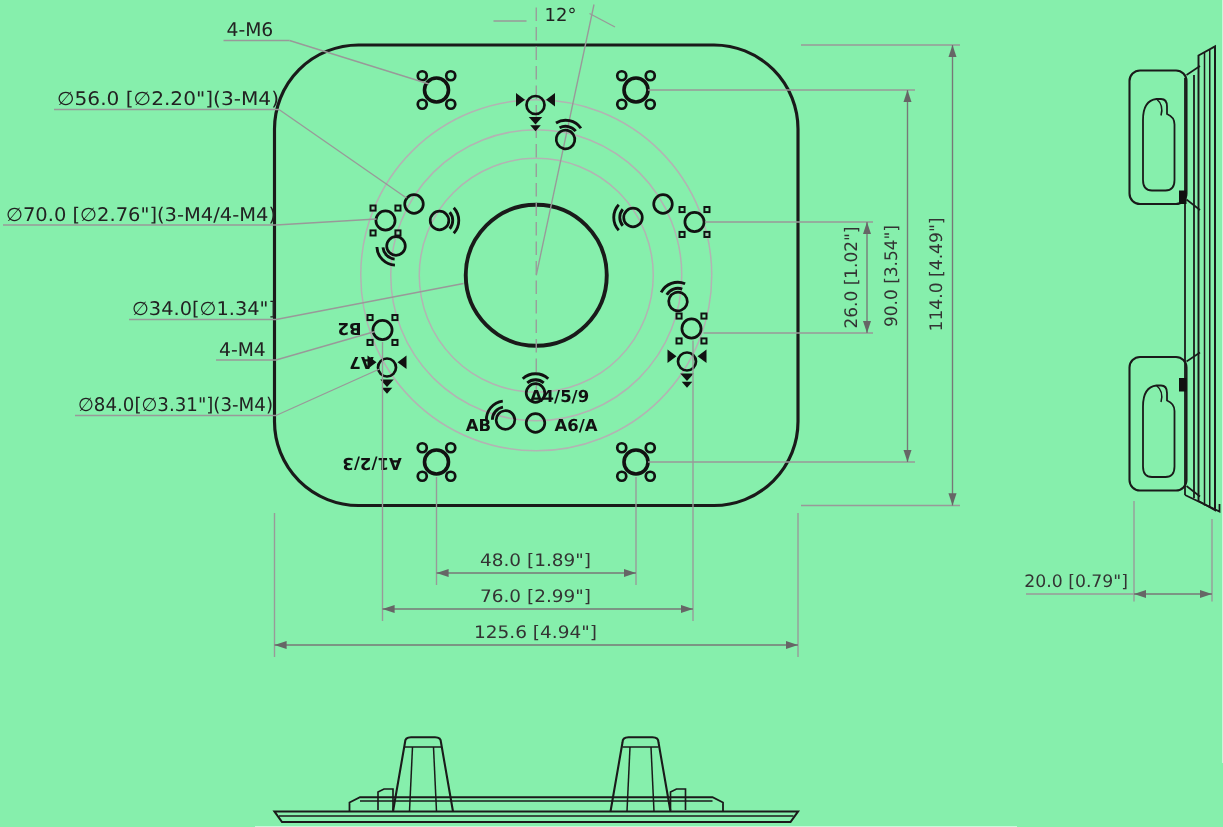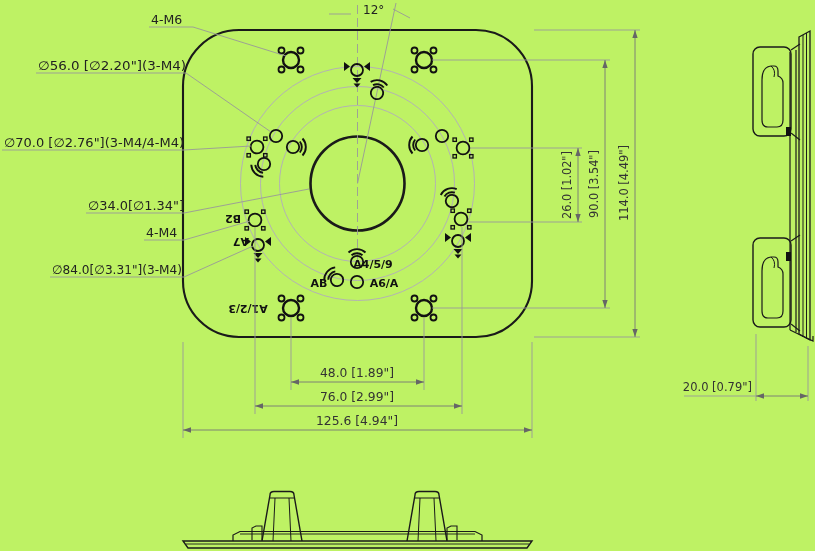--- a/index.html
+++ b/index.html
@@ -1,16 +1,16 @@
 <!DOCTYPE html>
 <html><head>
 <meta charset="utf-8">
 <style>
   html,body{margin:0;padding:0;background:#ffffff;}
-  .stage{position:relative;width:815px;height:551px;background:#bef264;overflow:hidden;}
+  .stage{position:relative;width:815px;height:551px;background:#86efac;overflow:hidden;}
   svg{display:block;}
   text{font-family:"DejaVu Sans","Liberation Sans",sans-serif;fill:#222;}
   .callout{font-size:12.5px;}
   .dim{font-size:11.5px;fill:#333;}
   .holelabel{font-size:11px;font-weight:bold;fill:#111;}
   .angle{font-size:12px;}
   .edge{stroke:#1a1a1a;fill:none;}
   .thin{stroke:#999;stroke-width:0.9;fill:none;}
   .dimline{stroke:#777;stroke-width:0.9;fill:none;}
   .lightcircle{stroke:#b3b3b3;stroke-width:1;fill:none;}

